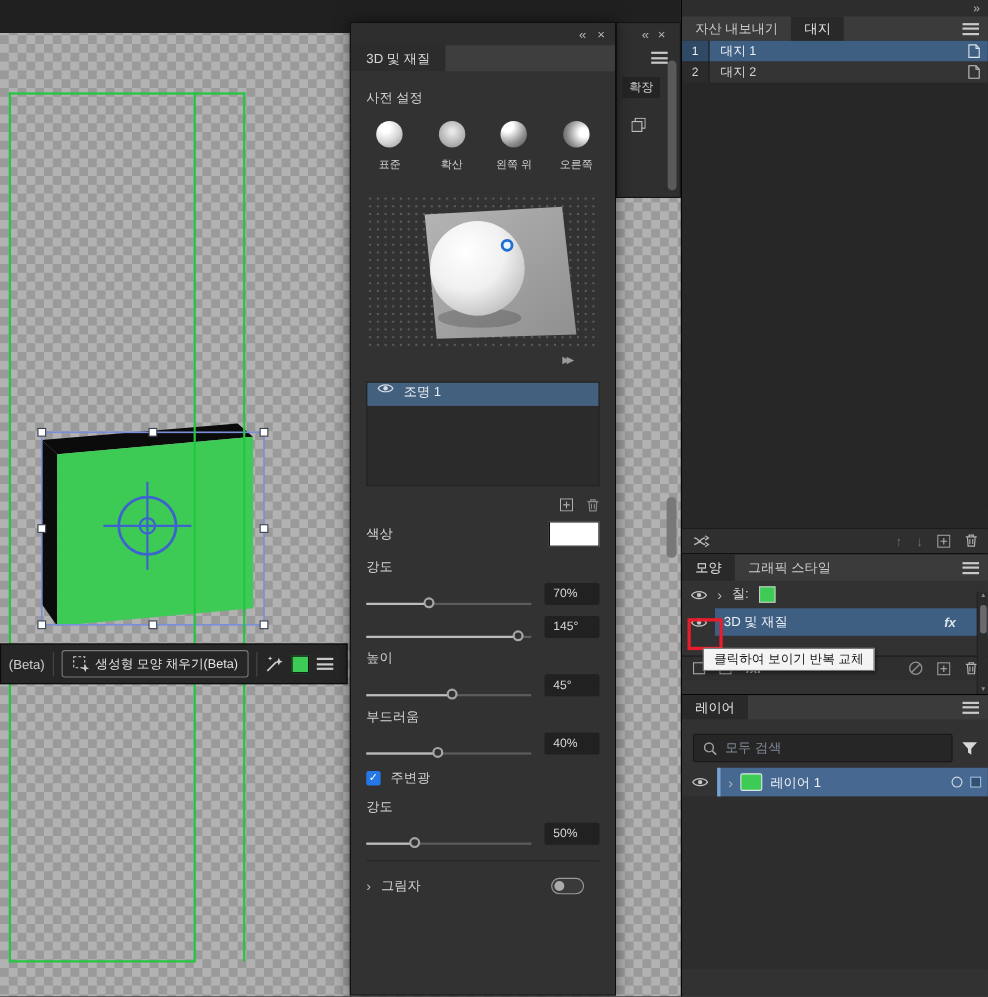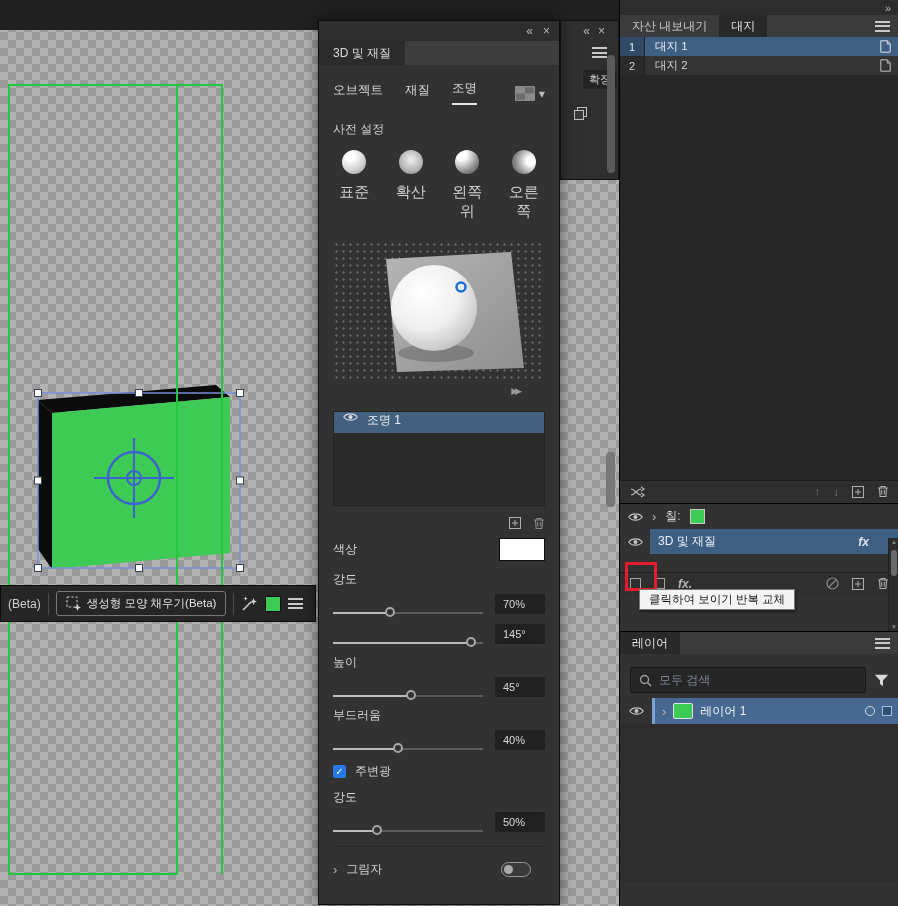--- a/index.html
+++ b/index.html
@@ -26,39 +26,39 @@
     gap:6px; padding:0 9px; color:#e3e3e3; font-size:11.5px; background:transparent; white-space:nowrap}
   .fill-swatch {width:16px; height:16px; background:#3ecb55; border:1px solid #111}
   .hamb {width:15px; height:11px; border-top:2px solid #c9c9c9; border-bottom:2px solid #c9c9c9; position:relative}
   .hamb::before {content:""; position:absolute; left:0; right:0; top:50%; margin-top:-1px; height:2px; background:#c9c9c9}
 
   
   .strip {position:absolute; left:560px; top:20px; width:59px; height:160px; background:#2f2f2f;
     border:1px solid #141414; z-index:12}
   .strip-top {height:20px; display:flex; justify-content:flex-end; align-items:center; gap:8px; padding-right:13px; color:#b8b8b8}
   .strip-row {display:flex; justify-content:flex-end; padding-right:11px; margin-top:6px}
-  .strip-label {display:inline-block; margin:12px 0 0 22px; padding:2px 6px; background:#242424; color:#cfcfcf; font-size:11px}
+  .strip-label {display:inline-block; margin:12px 0 0 5px; padding:2px 6px; background:#242424; color:#cfcfcf; font-size:11px}
   .strip-icon {margin:18px 0 0 13px}
   .strip-scroll {position:absolute; right:3px; top:34px; width:8px; height:118px; background:#5a5a5a; border-radius:4px}
   .float-scroll {position:absolute; left:606px; top:452px; width:9px; height:55px; background:#787878; border-radius:4px; z-index:12}
 
   
   .p3d {position:absolute; left:318px; top:20px; width:242px; height:885px; background:#323232;
     border:1px solid #0d0d0d; box-shadow:0 0 14px rgba(0,0,0,.55); z-index:20; display:flex; flex-direction:column}
   .p3d-top {height:20px; background:#2e2e2e; display:flex; justify-content:flex-end; align-items:center; gap:10px; padding:0 9px; color:#b8b8b8}
   .p3d-tabstrip {height:24px; background:#3e3e3e; display:flex}
   .p3d-tab {background:#2c2c2c; padding:0 14px; line-height:24px; color:#dadada}
   .p3d-body {flex:1; padding:0 14px; background:#323232}
   .mat-tabs {display:flex; align-items:flex-end; gap:22px; margin-top:14px; height:26px; font-size:12.5px}
   .mtab {padding-bottom:6px; color:#d9d9d9}
   .mtab.active {border-bottom:2px solid #e8e8e8}
   .mat-right {margin-left:auto; display:flex; align-items:center; gap:4px; padding-bottom:4px; color:#bdbdbd}
   .section-label {margin-top:16px; color:#cfcfcf}
   .presets {display:flex; gap:14px; margin-top:12px}
-  .preset {width:48px; display:flex; flex-direction:column; align-items:center; gap:9px; font-size:15px; color:#d0d0d0; text-align:center}
+  .preset {width:48px; display:flex; flex-direction:column; align-items:center; gap:9px; font-size:10px; color:#d0d0d0; text-align:center}
   .ball {width:24px; height:24px; border-radius:50%}
   .ball.b0 {background:radial-gradient(circle at 35% 28%, #fff 18%, #d6d6d6 55%, #969696 100%)}
   .ball.b1 {background:radial-gradient(circle at 50% 40%, #e6e6e6 10%, #a9a9a9 70%, #7d7d7d 100%)}
   .ball.b2 {background:radial-gradient(circle at 26% 20%, #fff 20%, #8c8c8c 65%, #4f4f4f 100%)}
   .ball.b3 {background:radial-gradient(circle at 78% 45%, #fff 18%, #8c8c8c 65%, #4c4c4c 100%)}
   .preview {margin-top:20px; height:142px; position:relative;
     background-image:radial-gradient(circle, #5e5e5e 1px, transparent 1.4px); background-size:7px 7px}
   .apply-row {display:flex; justify-content:flex-end; padding-right:26px; margin-top:2px; height:12px}
   .apply-ic {font-size:9px; color:#9a9a9a; letter-spacing:-3px; line-height:12px}
   .lights {margin-top:14px; height:95px; background:#2b2b2b; border:1px solid #232323}
@@ -209,33 +209,20 @@
 
 <div class="p3d">
   <div class="p3d-top">
     <span class="icon-txt">«</span>
     <span class="icon-txt">×</span>
   </div>
   <div class="p3d-tabstrip">
     <div class="p3d-tab">3D 및 재질</div>
   </div>
   <div class="p3d-body">
-    <div class="mat-tabs">
-      <span class="mtab">오브젝트</span>
-      <span class="mtab">재질</span>
-      <span class="mtab active">조명</span>
-      <span class="mat-right">
-        <svg width="20" height="15" viewBox="0 0 20 15">
-          <rect x="0.7" y="0.7" width="18.6" height="13.6" fill="#6a6a6a" stroke="#9a9a9a"></rect>
-          <rect x="0.7" y="0.7" width="9.3" height="6.8" fill="#8b8b8b"></rect>
-          <rect x="10" y="7.5" width="9.3" height="6.8" fill="#8b8b8b"></rect>
-        </svg>
-        <span>▾</span>
-      </span>
-    </div>
 
     <div class="section-label">사전 설정</div>
 
     <div class="presets">
       <div class="preset">
         <div class="ball b0"></div>
         <span>표준</span>
       </div>
       <div class="preset">
         <div class="ball b1"></div>
@@ -417,20 +404,25 @@
         <path d="M6 3v6M3 6h6" stroke="#b0b0b0"></path>
       </svg>
       <svg width="12" height="13" viewBox="0 0 12 13">
         <path d="M1 3h10M4 3V1.5h4V3M2.5 3l.6 8.5h5.8l.6-8.5" fill="none" stroke="#b0b0b0" stroke-width="1.1"></path>
         <path d="M4.7 5v4.5M7.3 5v4.5" stroke="#b0b0b0" stroke-width="1"></path>
       </svg>
     </div>
   </div>
 
   <div class="dk-sec" style="top:503px; height:128px">
+    <div class="dk-tabs" style="height:24px">
+      <div class="dk-tab active">모양</div>
+      <div class="dk-tab">그래픽 스타일</div>
+      <div class="hamb"></div>
+    </div>
     <div class="ap-row fillrow">
       <svg width="15" height="10" viewBox="0 0 15 10">
         <path d="M.8 5C3.5.8 11.5.8 14.2 5 11.5 9.2 3.5 9.2.8 5Z" fill="none" stroke="#c6c6c6" stroke-width="1.1"></path>
         <circle cx="7.5" cy="5" r="2" fill="#c6c6c6"></circle>
       </svg>
       <span class="chev">›</span>
       <span>칠:</span>
       <div class="green-swatch"></div>
     </div>
     <div class="ap-row">

